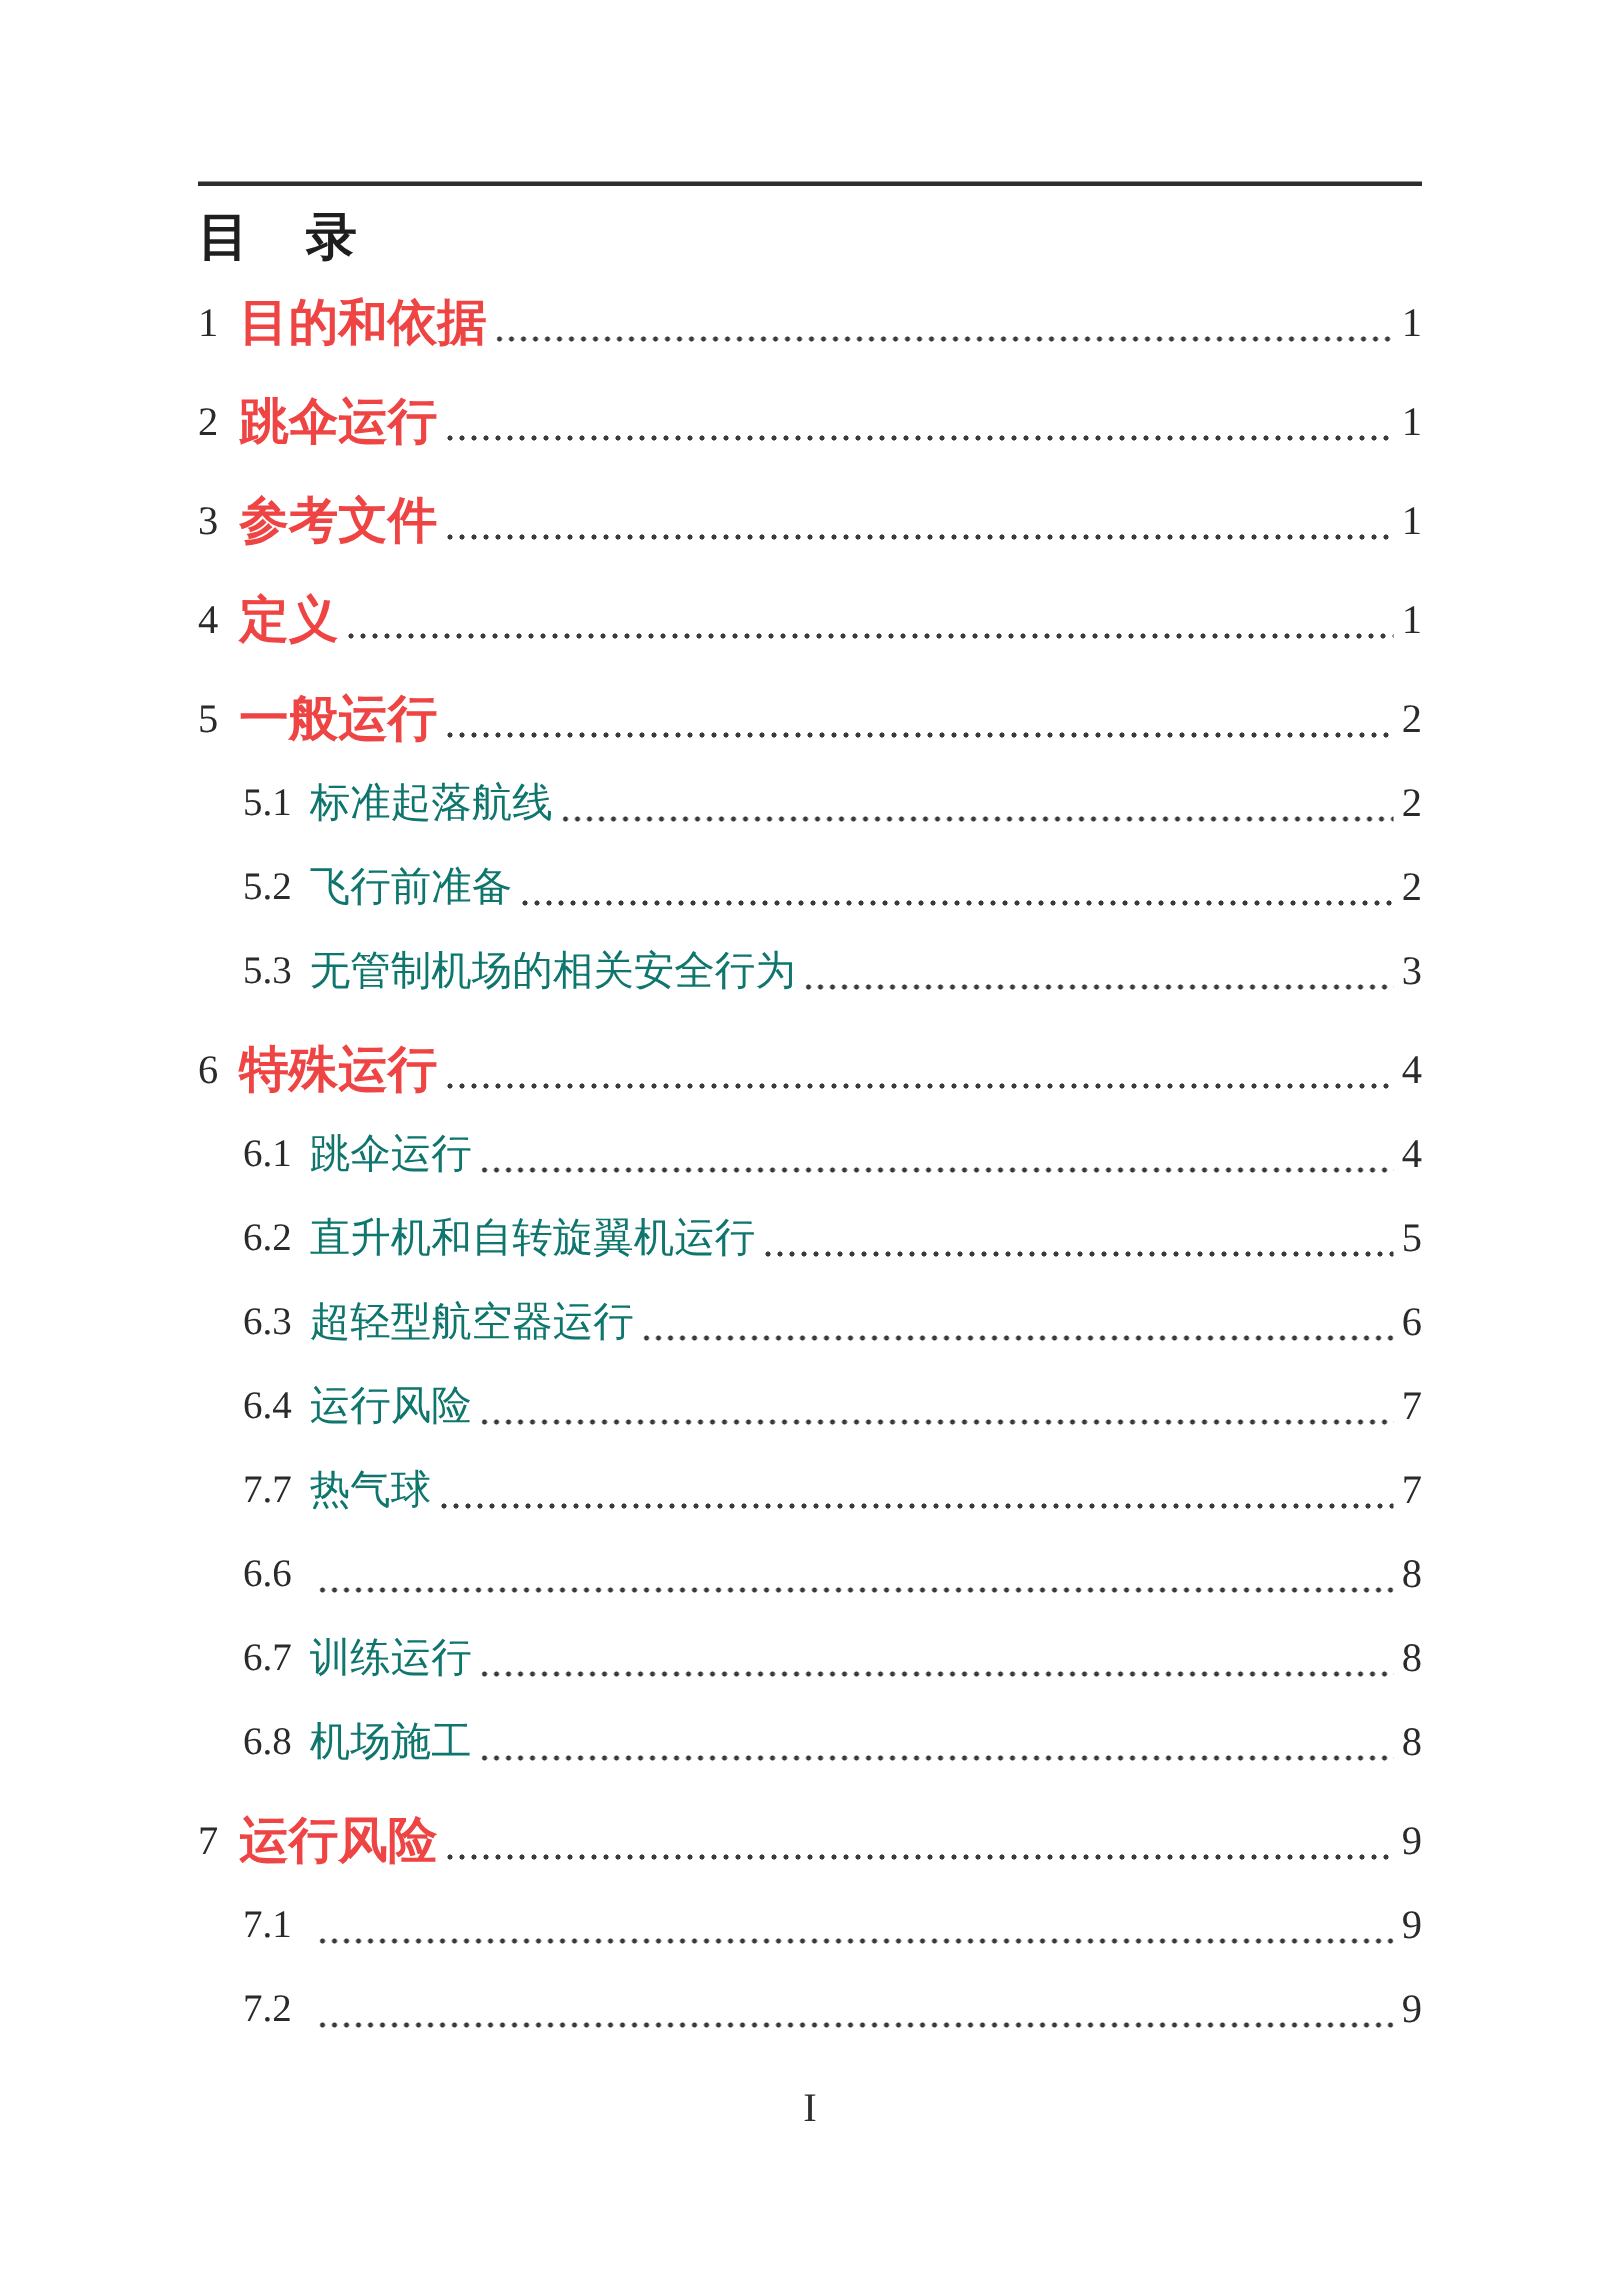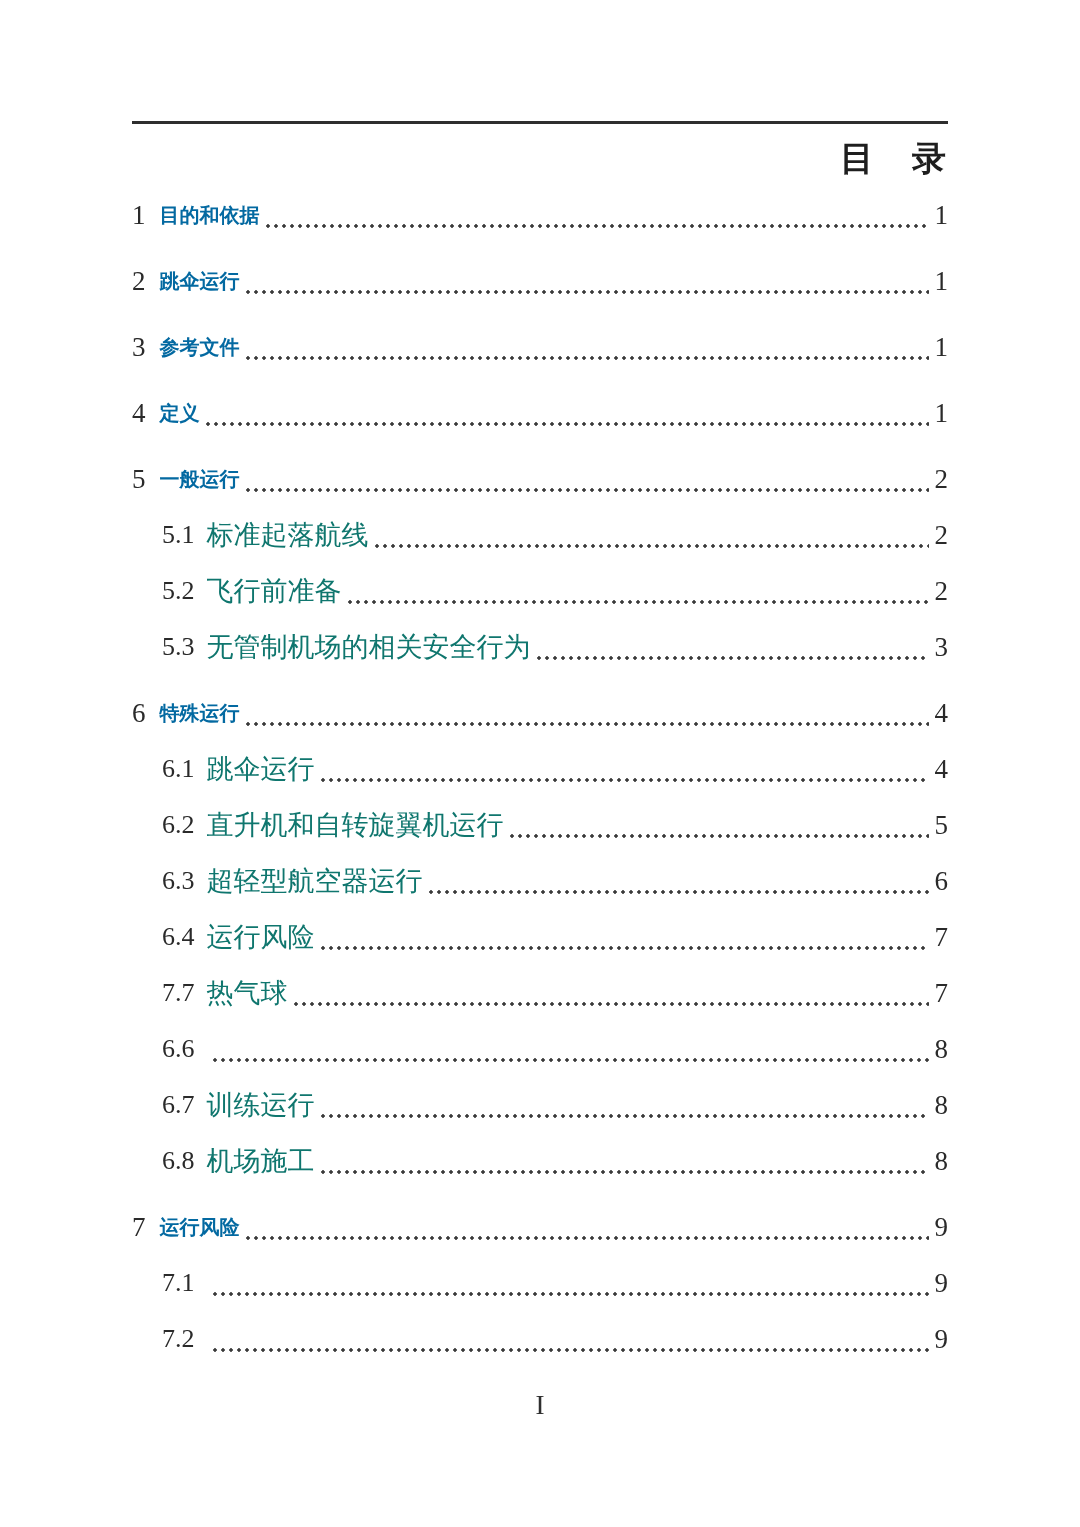--- a/index.html
+++ b/index.html
@@ -19,21 +19,21 @@
     width: 816px;
   }
   .rule {
     height: 3px;
     background: #2e2e2e;
   }
   .doc-title {
     margin: 8px 0 0 0;
     height: 52px;
     line-height: 52px;
-    text-align: right;
+    text-align: left;
     font-family: "Liberation Sans", sans-serif;
     font-weight: bold;
     font-size: 34px;
     letter-spacing: 2px;
     color: #1e1e1e;
   }
   .toc { margin-top: 3px; }
   .toc-row {
     display: flex;
     align-items: center;
@@ -46,22 +46,22 @@
     font-family: "Liberation Serif", serif;
     font-size: 27px;
     color: #2a2a2a;
   }
   .level-1 .num { margin-right: 14px; }
   .level-2 { padding-left: 30px; align-items: center; }
   .level-2 .num { margin-right: 12px; font-size: 26px; }
   .level-1 .label {
     font-family: "Liberation Sans", sans-serif;
     font-weight: 600;
-    font-size: 20px;
-    color: #0369a1;
+    font-size: 33px;
+    color: #ef4444;
   }
   .level-2 .label {
     font-family: "Liberation Serif", serif;
     font-size: 27px;
     color: #0f766e;
   }
   .leader {
     flex: 1 1 auto;
     height: 4px;
     margin: 0 6px;

